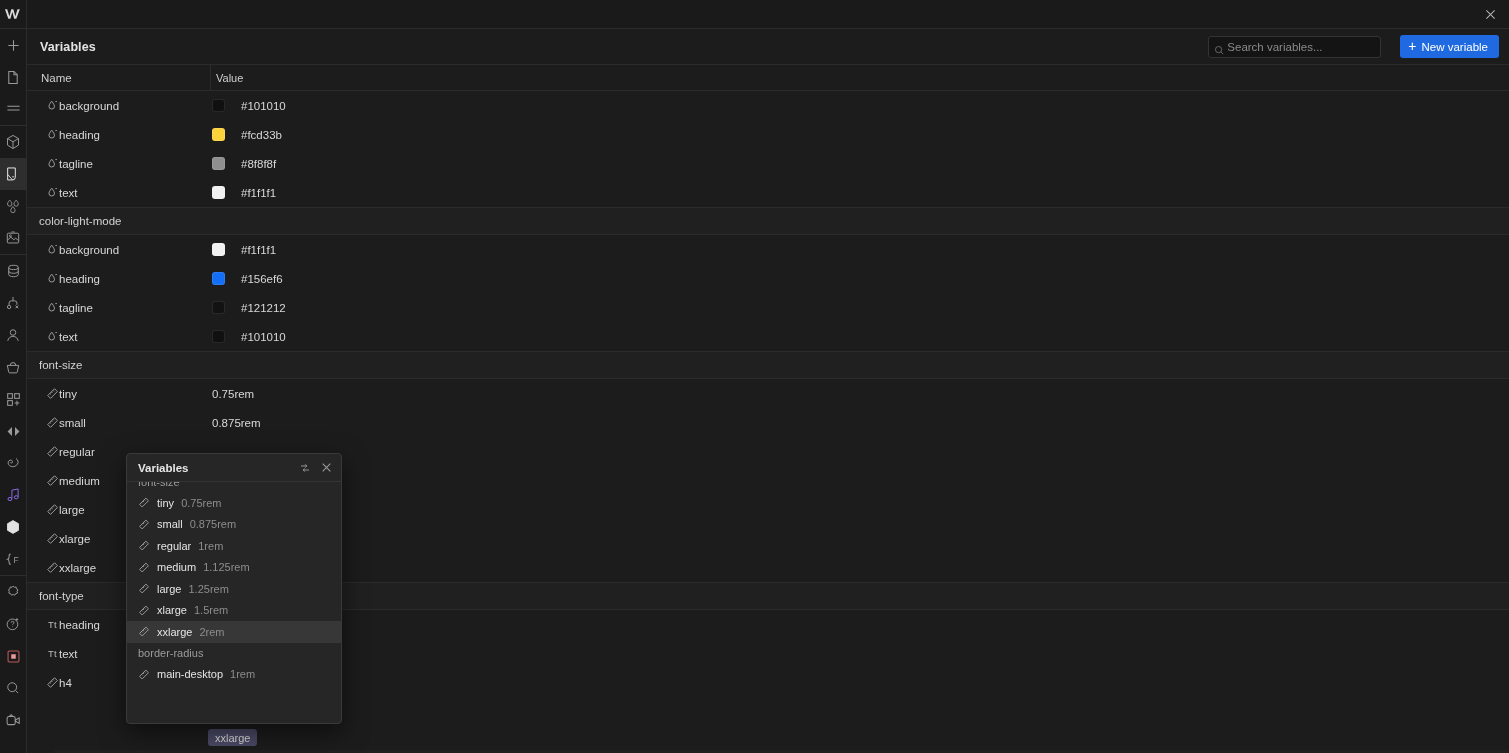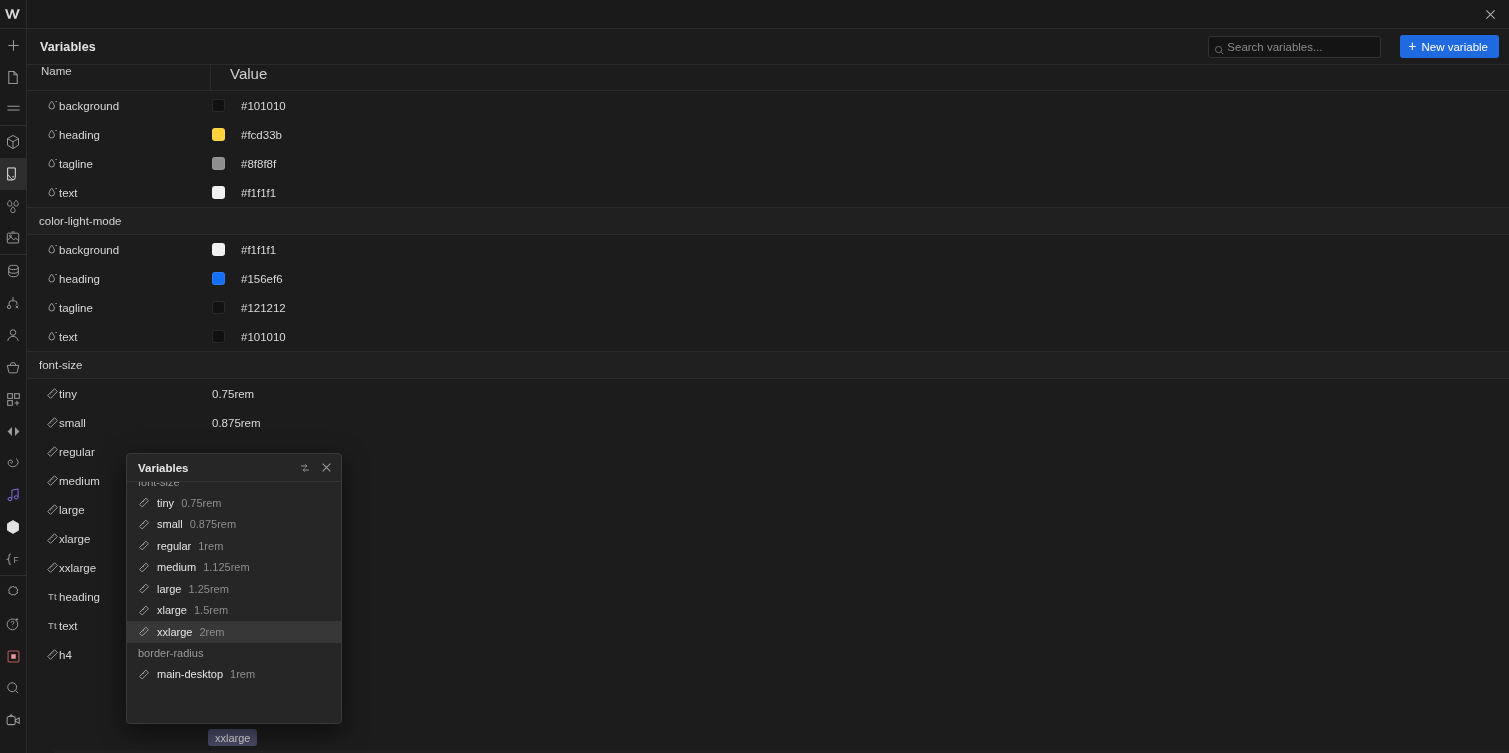--- a/index.html
+++ b/index.html
@@ -65,25 +65,25 @@
   .newvar-btn {
     height: 23px; background: #206ae1; color: #fff; border: 0; border-radius: 3px;
     font-size: 11.5px; font-family: "Liberation Sans", sans-serif;
     display: flex; align-items: center; gap: 5px; padding: 0 11px 0 8px; cursor: pointer;
   }
   .newvar-btn .plus { font-size: 14px; line-height: 1; margin-top: -1px; }
 
   
   .table { position: relative; }
   .thead {
-    height: 26px; display: flex; border-bottom: 1px solid #2b2b2b;
+    height: 26px; display: flex; align-items: center; border-bottom: 1px solid #2b2b2b;
     position: relative;
   }
   .thead .col-name { width: 183px; padding-left: 14px; font-size: 11.5px; color: #cfcfcf; }
-  .thead .col-value { padding-left: 20px; font-size: 15px; color: #cfcfcf; }
+  .thead .col-value { padding-left: 6px; font-size: 11px; color: #cfcfcf; }
   .thead::after {
     content: ""; position: absolute; left: 183px; top: 0; bottom: 0; width: 1px; background: #2b2b2b;
   }
 
   .grp-row {
     height: 28px; display: flex; align-items: center; padding-left: 12px;
     background: #202020; font-size: 11.5px; color: #d2d2d2;
     border-top: 1px solid #2b2b2b; border-bottom: 1px solid #2b2b2b;
   }
 
@@ -558,20 +558,23 @@
                 <svg width="13" height="13" viewBox="0 0 14 14" fill="none" stroke="currentColor" stroke-width="1">
                   <path d="M9.2 1.9l3 3-7.3 7.3-3-3z"></path>
                   <path d="M7.4 3.7l1 1M5.8 5.3l1 1M4.2 6.9l1 1"></path>
                 </svg>
               </span>
               <span>xxlarge</span>
             </div>
             <div class="vval">
               <span></span>
             </div>
+          </div>
+          <div class="grp-row">
+            <span>font-type</span>
           </div>
           <div class="v-row">
             <div class="vname">
               <span class="vicon">
                 <span style="font-size:9.5px;letter-spacing:.4px;color:#bdbdbd;font-family:'Liberation Sans',sans-serif;">Tt</span>
               </span>
               <span>heading</span>
             </div>
             <div class="vval">
               <span></span>

